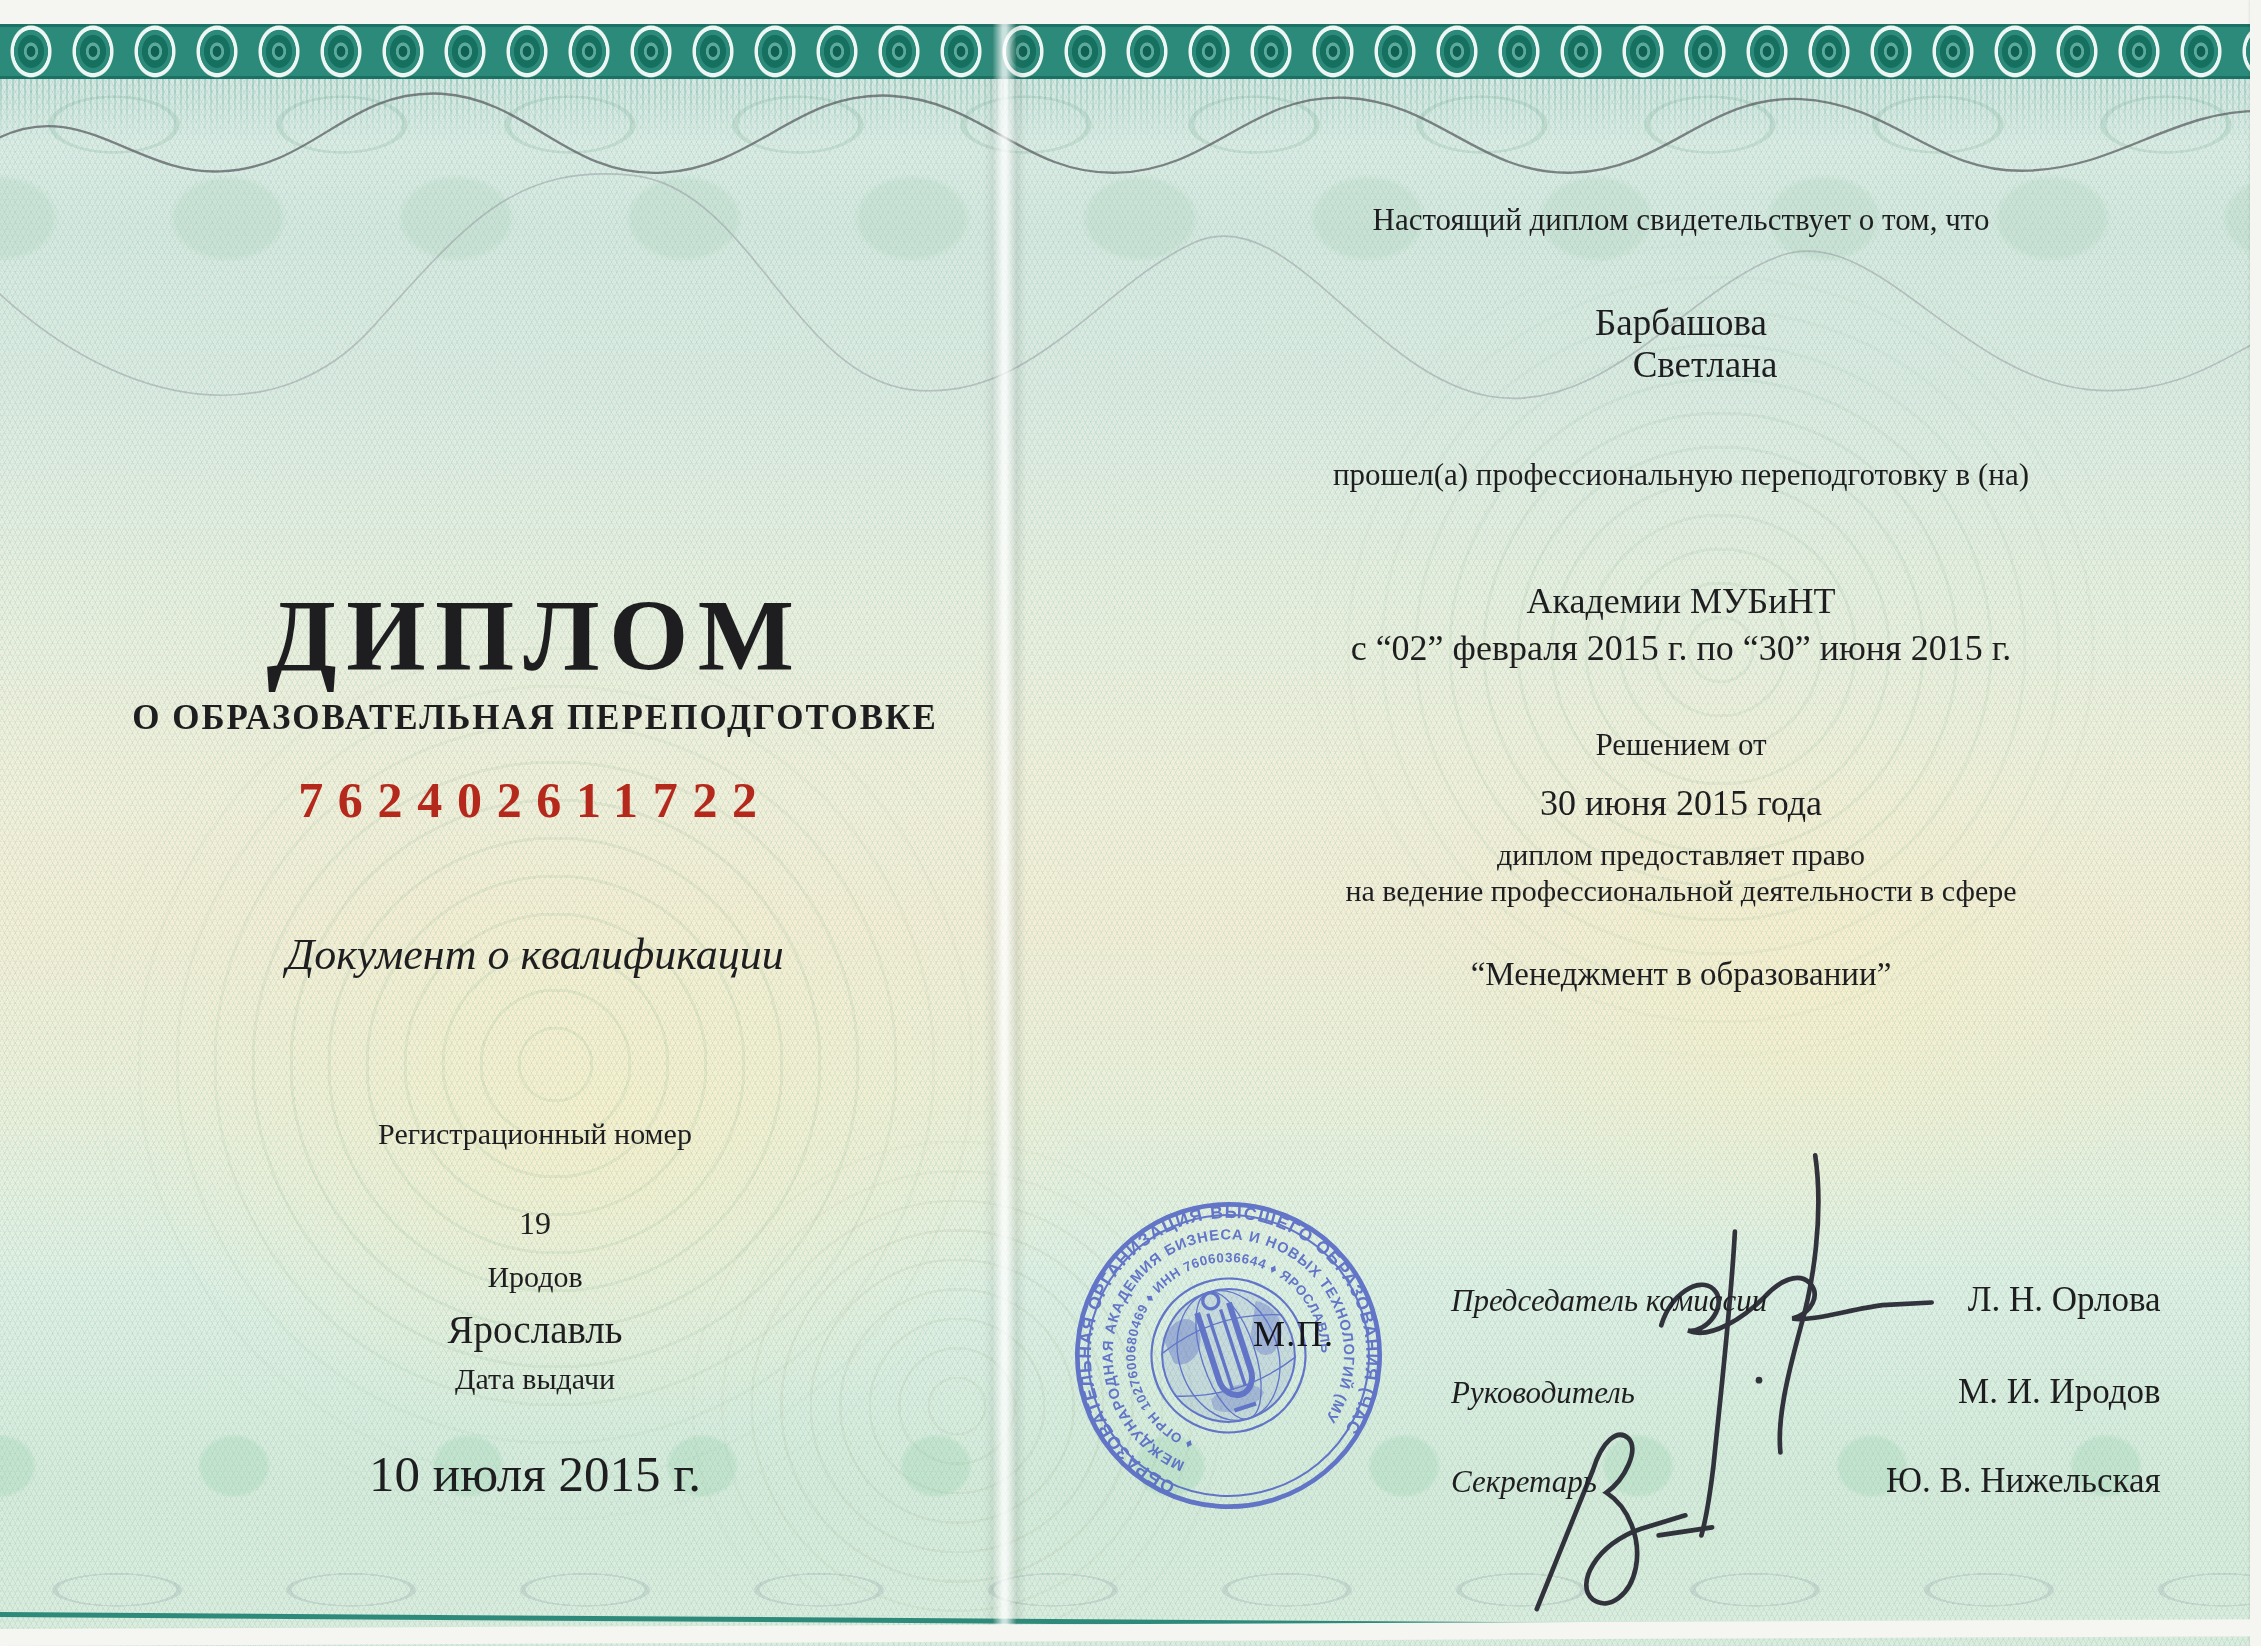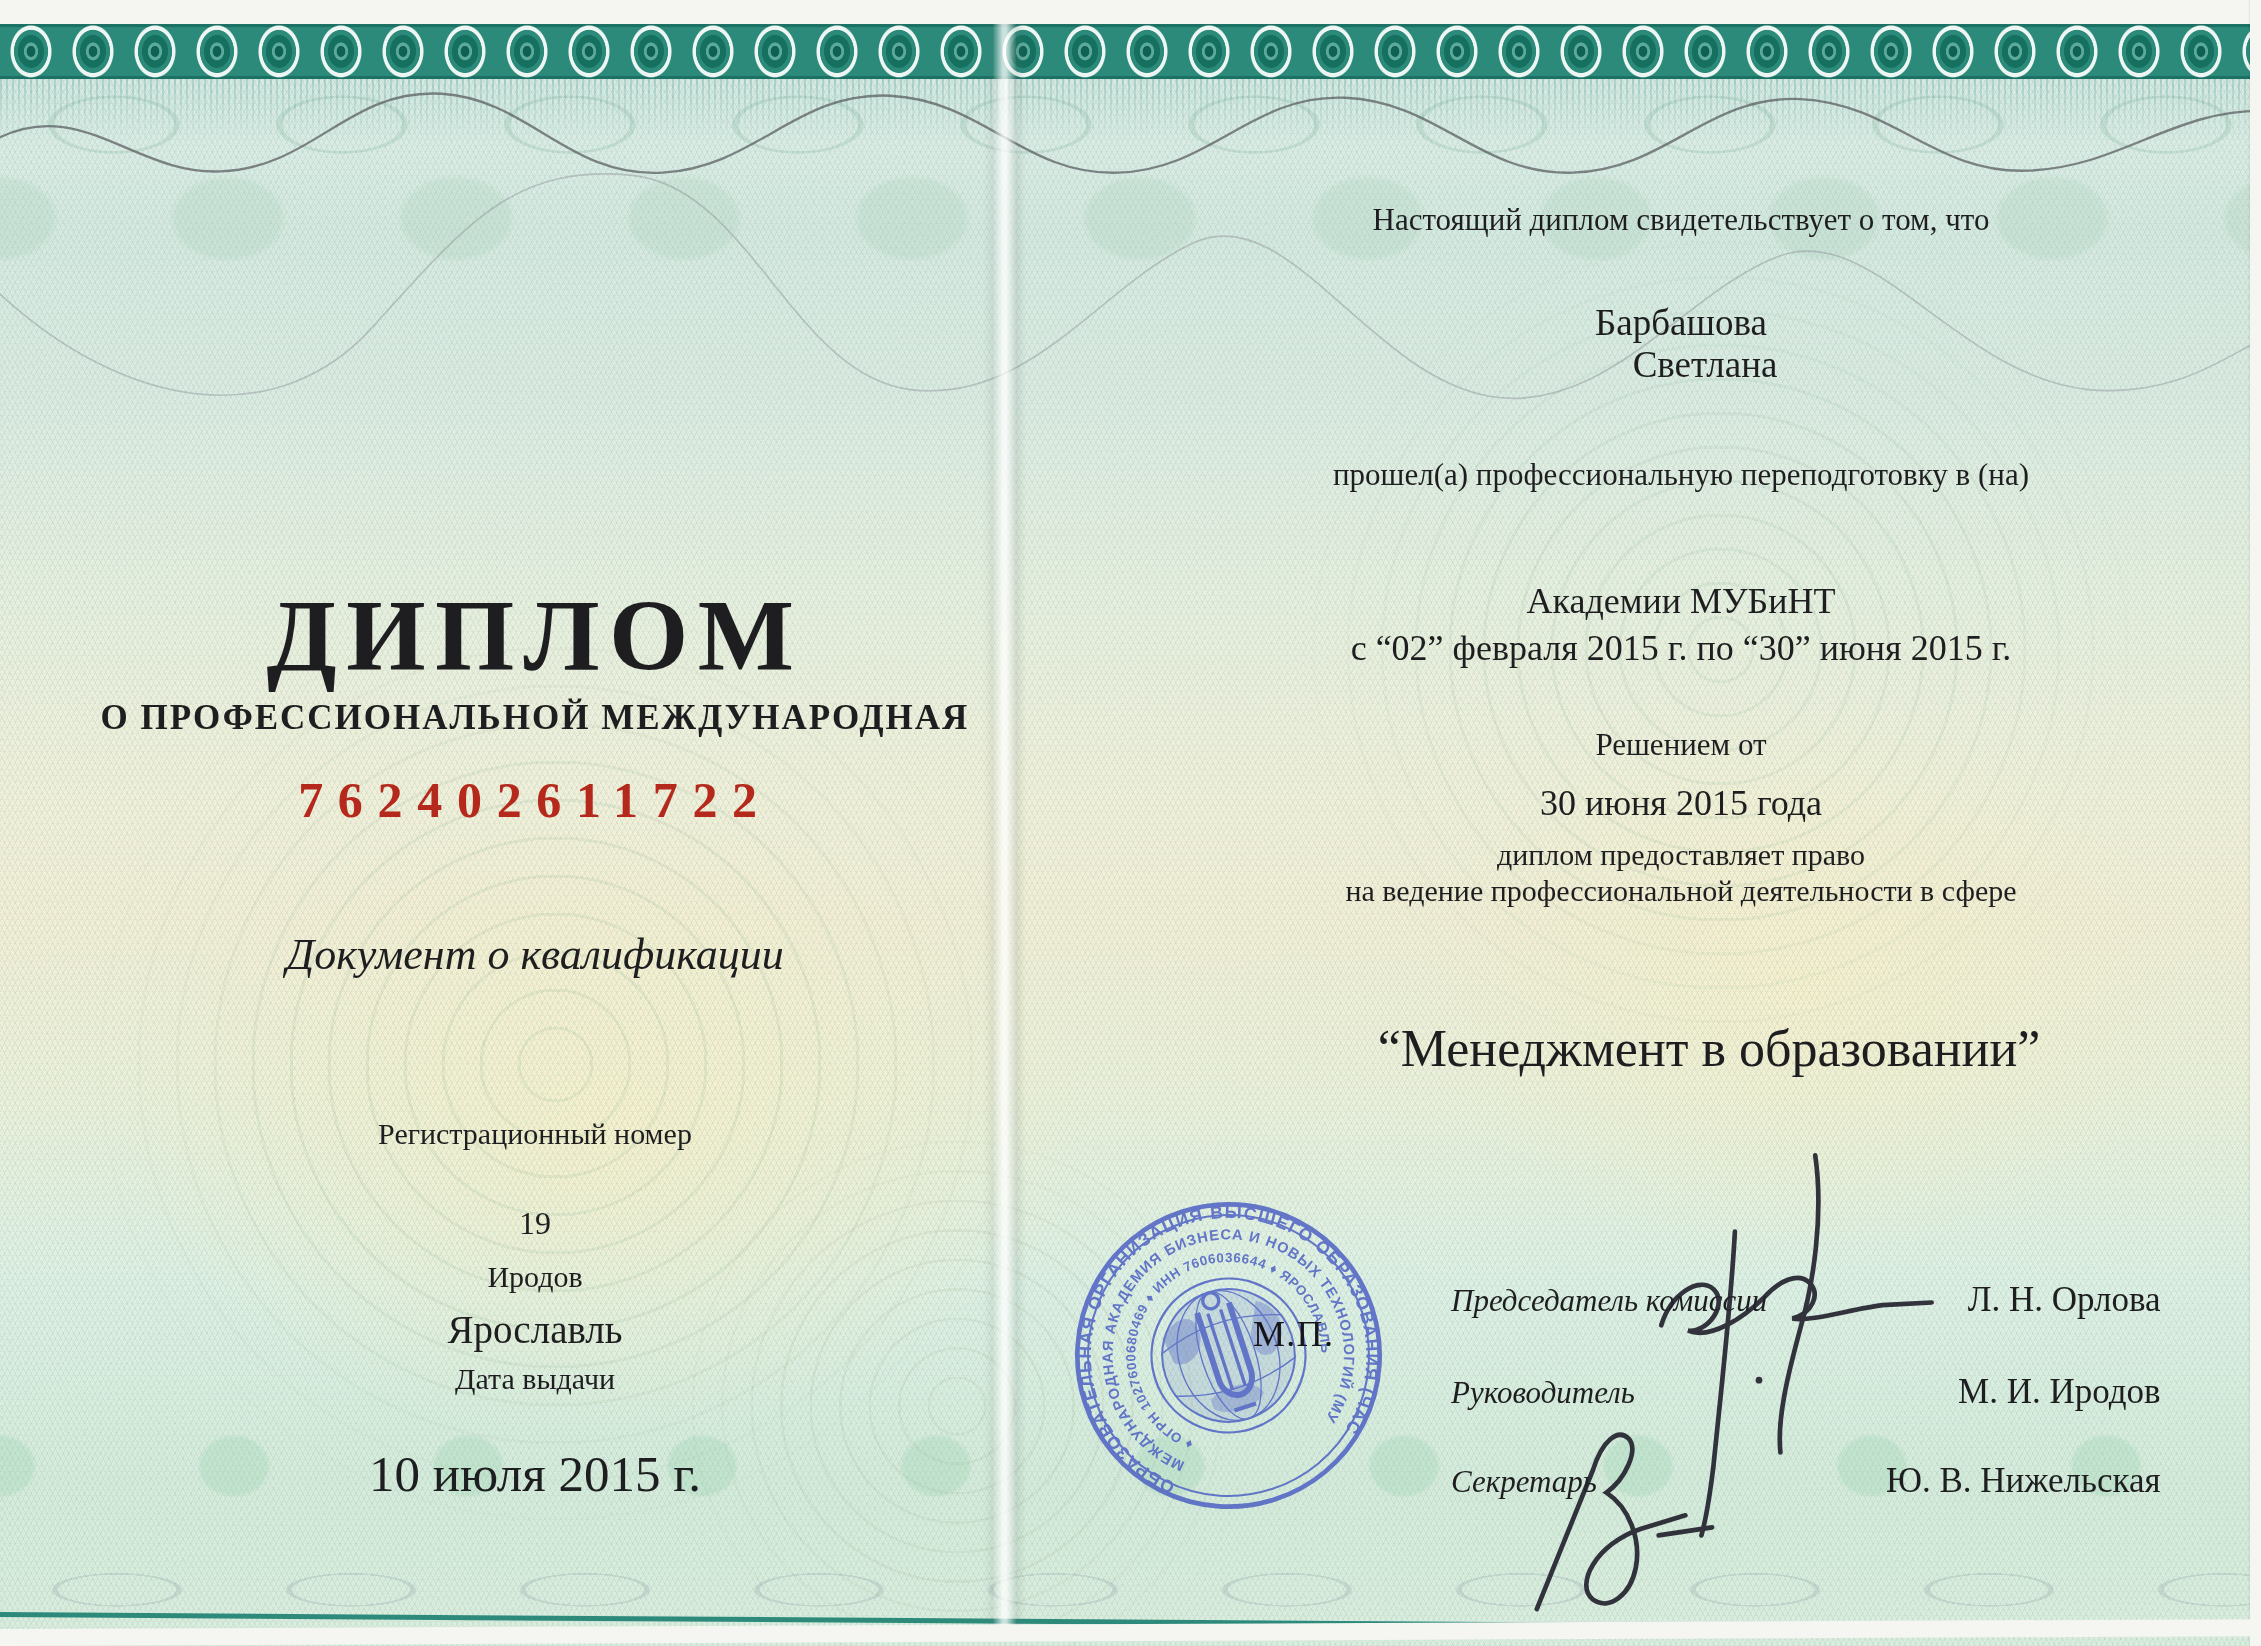--- a/index.html
+++ b/index.html
@@ -112,21 +112,21 @@
   .name-line1{top:301px;font-size:37px;}
   .name-line2{top:343px;font-size:37px;padding-left:48px;}
   .name-line3{top:384px;font-size:37px;}
   .retrain{top:457px;font-size:31px;}
   .institution{top:580px;font-size:36px;}
   .period{top:627px;font-size:36px;}
   .decision-label{top:727px;font-size:31px;}
   .decision-date{top:782px;font-size:36px;}
   .grants1{top:838px;font-size:30px;}
   .grants2{top:874px;font-size:30px;}
-  .field{top:1019px;font-size:52px;margin-left:28px;}
+  .field{top:956px;font-size:33px;}
   
   .sig-row{position:absolute;left:1451px;width:727px;display:flex;justify-content:space-between;align-items:baseline;}
   .sig-row .role{font-style:italic;font-size:31px;white-space:nowrap;}
   .sig-row .name{font-size:35px;white-space:nowrap;padding-right:17.4px;}
   .sig-row-1{top:1280px;}
   .sig-row-2{top:1372px;}
   .sig-row-3{top:1461px;}
   .signatures{position:absolute;inset:0;pointer-events:none;}
   
   .stamp{position:absolute;left:1070px;top:1197px;width:317px;height:317px;opacity:.85;}
@@ -155,21 +155,21 @@
              C1130,250 1190,136 1330,143 C1470,150 1530,262 1670,258 C1810,254 1870,140 2010,146
              C2150,152 2210,262 2350,258 C2490,254 2550,142 2690,148 C2830,155 2890,260 3030,255
              C3170,250 3250,160 3390,166" fill="none" stroke="#54555a" stroke-width="3.5" opacity="0.7"></path>
     <path d="M-10,430 C190,620 420,645 560,485 C700,330 770,245 945,262 C1120,280 1185,560 1360,582
              C1540,604 1645,425 1785,362 C1925,300 2045,560 2225,592 C2400,622 2520,432 2660,382
              C2800,332 2925,562 3120,582 C3262,595 3340,520 3392,502" fill="none" stroke="#8b9096" stroke-width="2.5" opacity="0.45"></path>
   </svg>
 
   <div class="col-left">
     <div class="t title">ДИПЛОМ</div>
-    <div class="t subtitle">О ПРОФЕССИОНАЛЬНОЙ МЕЖДУНАРОДНАЯ</div>
+    <div class="t subtitle">О ОБРАЗОВАТЕЛЬНАЯ ПЕРЕПОДГОТОВКЕ</div>
     <div class="t doc-number">762402611722</div>
     <div class="t qual-note">Документ о квалификации</div>
     <div class="t reg-label">Регистрационный номер</div>
     <div class="t reg-num">19</div>
     <div class="t city-label">Иродов</div>
     <div class="t city-value">Ярославль</div>
     <div class="t date-label">Дата выдачи</div>
     <div class="t date-value">10 июля 2015 г.</div>
   </div>
 

